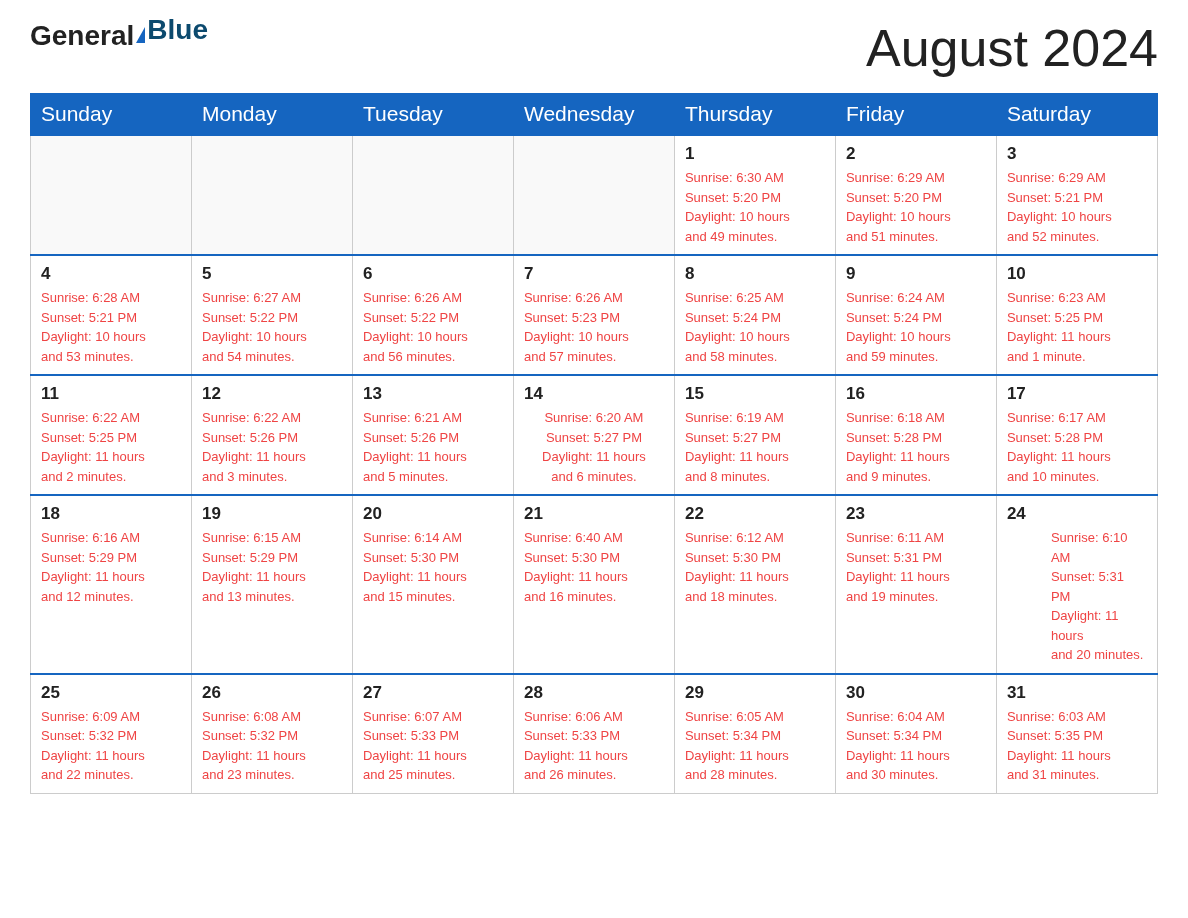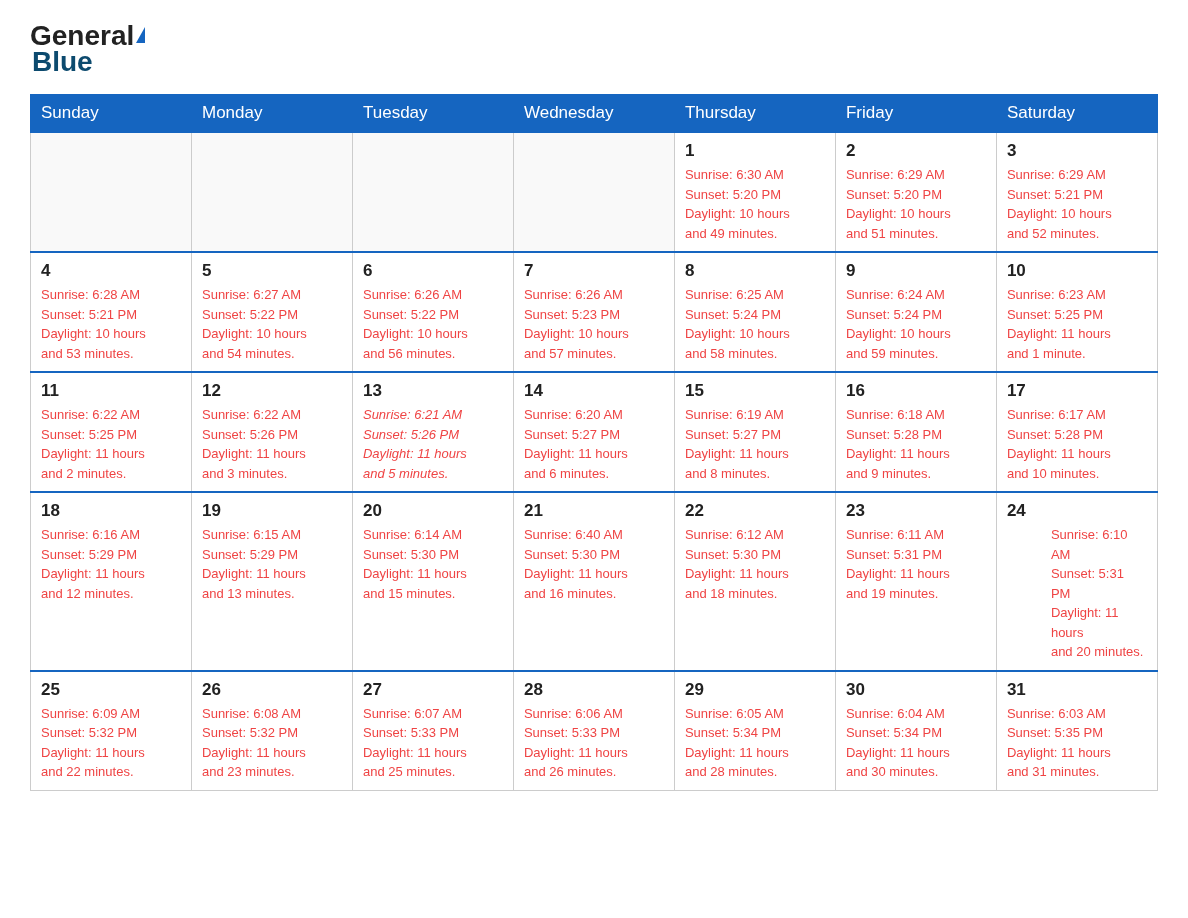--- a/index.html
+++ b/index.html
@@ -12,21 +12,21 @@
       padding: 20px 30px;
     }
     .header-area {
       display: flex;
       justify-content: space-between;
       align-items: flex-start;
       margin-bottom: 16px;
     }
     .logo-area {
       display: flex;
-      flex-direction: column;
+      flex-direction: row;
       align-items: flex-start;
     }
     .title-area {
       text-align: right;
     }
     .title-area h1 {
       font-size: 52px;
       font-weight: 300;
       color: #222;
       line-height: 1.1;
@@ -37,21 +37,21 @@
       margin-top: 4px;
     }
     .calendar {
       width: 100%;
       border-collapse: collapse;
       border: 1px solid #bbb;
     }
     .calendar th {
       background: #1565c0;
       color: #fff;
-      font-size: 17px;
+      font-size: 21px;
       font-weight: normal;
       padding: 8px 10px;
       text-align: left;
       border: 1px solid #1565c0;
     }
     .calendar td {
       vertical-align: top;
       padding: 8px 10px;
       border: 1px solid #ccc;
       font-size: 13px;
@@ -87,20 +87,21 @@
 
 <div class="header-area">
   <div class="logo-area">
     <div style="display:flex; align-items:center;">
       <span style="font-size:28px; font-weight:bold; color:#222;">General</span>
       <span style="display:inline-block; width:0; height:0; border-left:9px solid transparent; border-right:0px solid transparent; border-bottom:16px solid #1565c0; margin-left:2px; margin-bottom:2px;"></span>
     </div>
     <span style="font-size:28px; font-weight:bold; color:#0c4a6e; margin-top:-6px; margin-left:2px;">Blue</span>
   </div>
   <div class="title-area">
+    <h1>August 2024</h1>
   </div>
 </div>
 
 <table class="calendar">
   <thead>
     <tr>
       <th>Sunday</th>
       <th>Monday</th>
       <th>Tuesday</th>
       <th>Wednesday</th>
@@ -198,28 +199,28 @@
         </td>
         <td>
           <span class="day-num">12</span>
           <div class="day-info" style="white-space: pre-line;">Sunrise: 6:22 AM
 Sunset: 5:26 PM
 Daylight: 11 hours
 and 3 minutes.</div>
         </td>
         <td>
           <span class="day-num">13</span>
-          <div class="day-info" style="white-space: pre-line; font-style: italic;">Sunrise: 6:21 AM
+          <div class="day-info" style="white-space: pre-line;">Sunrise: 6:21 AM
 Sunset: 5:26 PM
 Daylight: 11 hours
 and 5 minutes.</div>
         </td>
         <td>
           <span class="day-num">14</span>
-          <div class="day-info" style="white-space: pre-line;">Sunrise: 6:20 AM
+          <div class="day-info" style="white-space: pre-line; text-align: center;">Sunrise: 6:20 AM
 Sunset: 5:27 PM
 Daylight: 11 hours
 and 6 minutes.</div>
         </td>
         <td>
           <span class="day-num">15</span>
           <div class="day-info" style="white-space: pre-line;">Sunrise: 6:19 AM
 Sunset: 5:27 PM
 Daylight: 11 hours
 and 8 minutes.</div>

